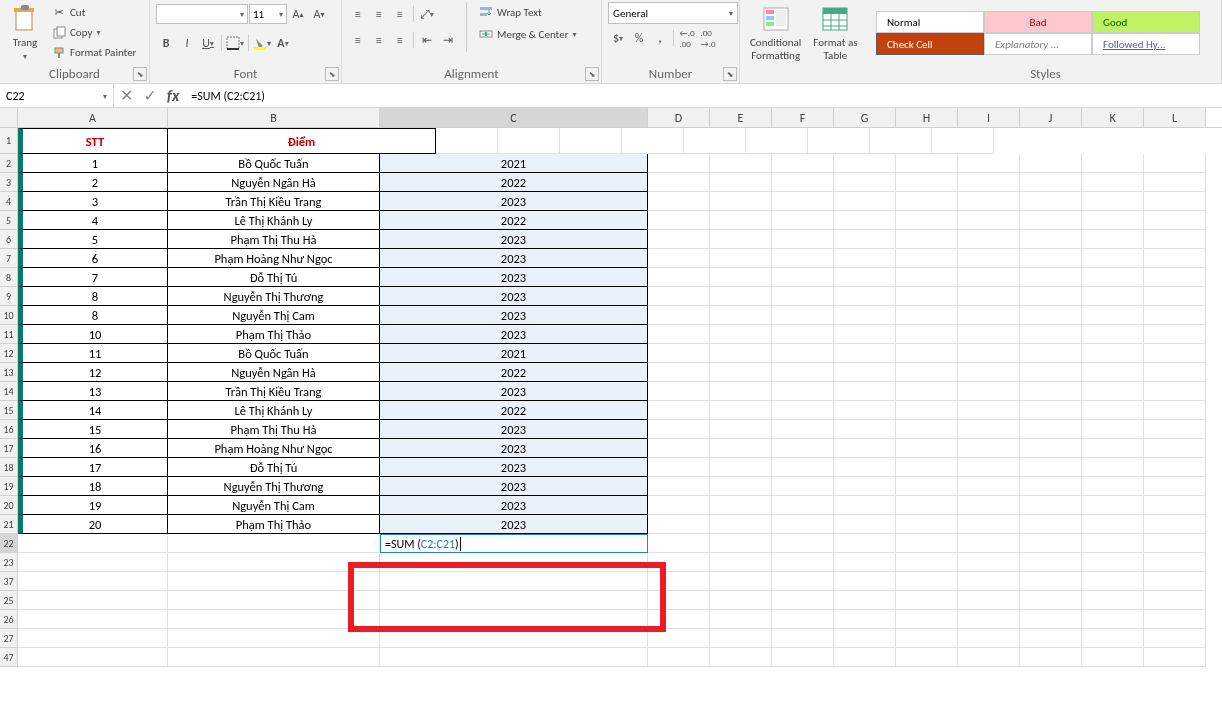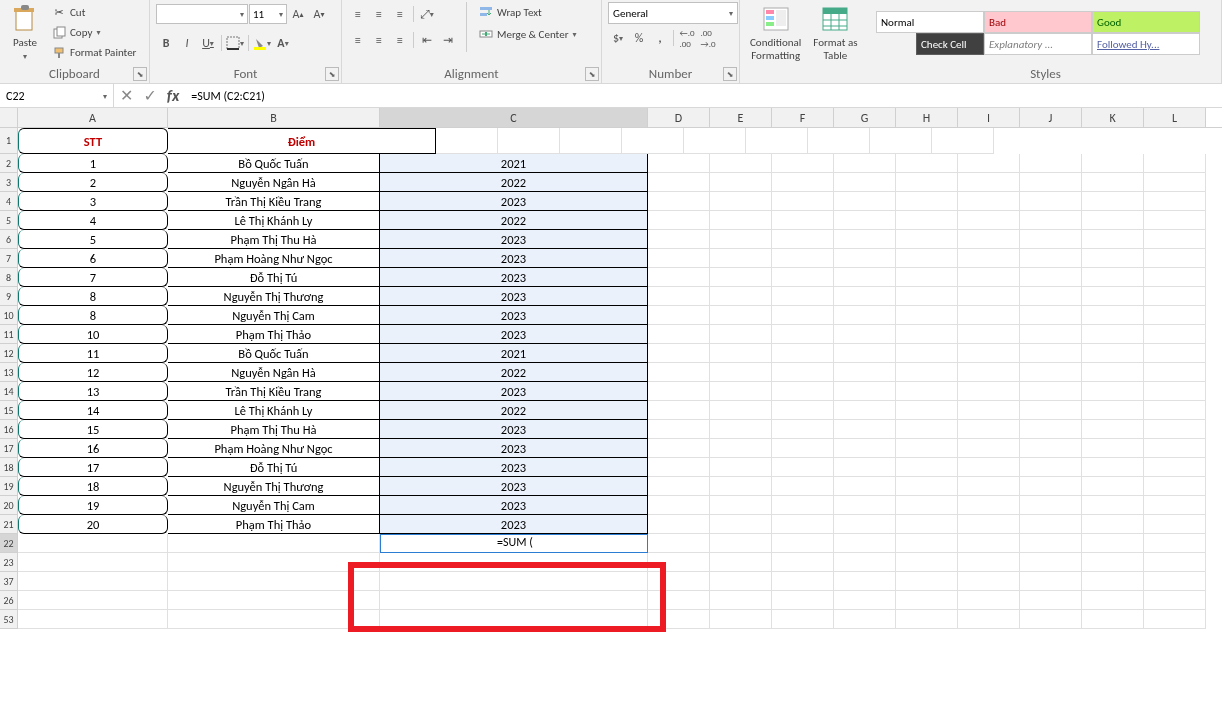--- a/index.html
+++ b/index.html
@@ -23,25 +23,25 @@
 .fontbox, .sizebox { background: #fff; border: 1px solid #c0c0c0; font-size: 11px; padding: 1px 3px; display:flex; align-items:center; justify-content:space-between; }
 .fontbox { width: 92px; height: 20px; }
 .sizebox { width: 38px; height: 20px; }
 .dd { font-size: 8px; color: #666; }
 .ibtn { width: 20px; height: 20px; display:flex; align-items:center; justify-content:center; font-size: 12px; color:#555; cursor:pointer;}
 .row { display:flex; gap:1px; align-items:center; }
 
 .numbox { background:#fff; border:1px solid #c0c0c0; width:130px; height:22px; font-size:11px; padding:1px 4px; display:flex; align-items:center; justify-content:space-between; }
 
 .styles-grid { display:grid; grid-template-columns: repeat(3, 108px); grid-template-rows: 22px 22px; gap:0; }
-.style-cell { border:1px solid #ccc; font-size:11px; display:flex; align-items:center; padding:0 4px; }
+.style-cell { border:1px solid #ccc; font-size:11px; display:flex; align-items:center; padding:0 10px; }
 .style-cell.normal { background:#fff; color:#000; }
-.style-cell.bad { background:#ffc7ce; color:#9c0006; }
+.style-cell.bad { background:#ffc7ce; color:#9c0006;justify-content:center; }
 .style-cell.good { background:#bef264; color:#006100; }
-.style-cell.check { background:#404040; color:#fff; border:1px solid #5d5d5d;margin-left:40px; }
+.style-cell.check { background:#c2410c; color:#fff; border:1px solid #5d5d5d; }
 .style-cell.explan { background:#fff; color:#7f7f7f; font-style:italic; }
 .style-cell.hyper { background:#fff; color:#5461a4; text-decoration:underline; }
 
 
 .formula-bar { height: 24px; border-bottom: 1px solid #d8d8d8; display:flex; align-items:stretch; background:#fff; }
 .namebox { width: 114px; border-right: 1px solid #d8d8d8; display:flex; align-items:center; padding:0 6px; font-size:12px; justify-content:space-between; }
 .fx-btns { display:flex; align-items:center; padding: 0 6px; gap:10px; color:#888; }
 .fx-btns .fx { font-style: italic; font-weight: bold; color:#555; }
 .formula-input { flex:1; display:flex; align-items:center; padding:0 6px; font-size:12px; }
 
@@ -52,23 +52,23 @@
 .colh { background:#f1f1f1; border-right:1px solid #d0d0d0; display:flex; align-items:center; justify-content:center; font-size:12px; color:#444; }
 .colh.sel { background:#d6d6d6; }
 .rows { display:flex; flex-direction:column; }
 .row-line { display:flex; height:19px; }
 .rowh { width:18px; background:#f1f1f1; border-right:1px solid #d0d0d0; border-bottom:1px solid #d0d0d0; display:flex; align-items:center; justify-content:center; font-size:10px; color:#444; }
 .rowh.sel { background:#d6d6d6; }
 .cell { border-right:1px solid #e0e0e0; border-bottom:1px solid #e0e0e0; display:flex; align-items:center; justify-content:center; font-size:12.5px; padding:0 2px; overflow:hidden; white-space:nowrap; }
 .cell.hdr { font-weight:bold; color:#c00000; }
 .cell.databorder { border-right:1px solid #000; border-bottom:1px solid #000; }
 .cell.topborder { border-top:1px solid #000; }
-.cell.leftborder { border-left:1px solid #0f766e;border-radius:6px; }
+.cell.leftborder { border-left:5px solid #0f766e; }
 .cell.chigh { background:#eaf1fb; }
-.cell.editing { border:1px solid #2b7cd3; justify-content:flex-start; padding-left:4px; font-size:12px; background:#fff;flex-direction:column; }
+.cell.editing { border:1px solid #2b7cd3; justify-content:flex-start; padding-left:4px; font-size:12px; background:#fff; }
 .cell.editing .ref { color:#2b7cd3; }
 .cursor { border-right:1px solid #000; height:14px; margin-left:1px; }
 
 .redbox { position:absolute; border:6px solid #ed1c24; pointer-events:none; }
 
 
 .cA { width: 150px; }
 .cB { width: 212px; }
 .cC { width: 268px; }
 .ce { width: 62px; }
@@ -83,21 +83,21 @@
   <div class="ribbon-group" style="width:150px">
     <div class="rg-content">
       <div class="big-btn">
         <div class="ico">
           <svg width="28" height="30" viewBox="0 0 28 30">
               <rect x="5" y="6" width="16" height="20" fill="#fff" stroke="#b58a40"></rect>
               <rect x="3" y="4" width="20" height="4" fill="#d9a85c"></rect>
               <rect x="10" y="1" width="8" height="5" rx="2" fill="#888"></rect>
             </svg>
         </div>
-        <div class="lbl"><span>Paste</span><br><span class="dd">▾</span></div>
+        <div class="lbl"><span>Trang</span><br><span class="dd">▾</span></div>
       </div>
       <div class="small-row">
         <div class="small-btn">
             <span class="ic">✂</span>
             <span>Cut</span>
           </div>
         <div class="small-btn">
             <span class="ic">
               <svg width="13" height="13">
                 <rect x="1" y="3" width="8" height="9" fill="#fff" stroke="#888"></rect>
@@ -687,44 +687,74 @@
         <div class="cell ce"></div>
         <div class="cell ce"></div>
         <div class="cell ce"></div>
         <div class="cell ce"></div>
         <div class="cell ce"></div>
         <div class="cell ce"></div>
         <div class="cell ce"></div>
         <div class="cell ce"></div>
       </div>
       <div class="row-line">
+        <div class="rowh">25</div>
+        <div class="cell cA"></div>
+        <div class="cell cB"></div>
+        <div class="cell cC"></div>
+        <div class="cell ce"></div>
+        <div class="cell ce"></div>
+        <div class="cell ce"></div>
+        <div class="cell ce"></div>
+        <div class="cell ce"></div>
+        <div class="cell ce"></div>
+        <div class="cell ce"></div>
+        <div class="cell ce"></div>
+        <div class="cell ce"></div>
+      </div>
+      <div class="row-line">
         <div class="rowh">26</div>
         <div class="cell cA"></div>
         <div class="cell cB"></div>
         <div class="cell cC"></div>
         <div class="cell ce"></div>
         <div class="cell ce"></div>
         <div class="cell ce"></div>
         <div class="cell ce"></div>
         <div class="cell ce"></div>
         <div class="cell ce"></div>
         <div class="cell ce"></div>
         <div class="cell ce"></div>
         <div class="cell ce"></div>
       </div>
       <div class="row-line">
-        <div class="rowh">53</div>
+        <div class="rowh">27</div>
         <div class="cell cA"></div>
         <div class="cell cB"></div>
         <div class="cell cC"></div>
         <div class="cell ce"></div>
         <div class="cell ce"></div>
         <div class="cell ce"></div>
         <div class="cell ce"></div>
         <div class="cell ce"></div>
         <div class="cell ce"></div>
         <div class="cell ce"></div>
         <div class="cell ce"></div>
         <div class="cell ce"></div>
       </div>
+      <div class="row-line">
+        <div class="rowh">47</div>
+        <div class="cell cA"></div>
+        <div class="cell cB"></div>
+        <div class="cell cC"></div>
+        <div class="cell ce"></div>
+        <div class="cell ce"></div>
+        <div class="cell ce"></div>
+        <div class="cell ce"></div>
+        <div class="cell ce"></div>
+        <div class="cell ce"></div>
+        <div class="cell ce"></div>
+        <div class="cell ce"></div>
+        <div class="cell ce"></div>
+      </div>
     </div>
   <div class="redbox" style="left:348px; top:454px; width:318px; height:70px;"></div>
 </div>
 
 </body></html>

